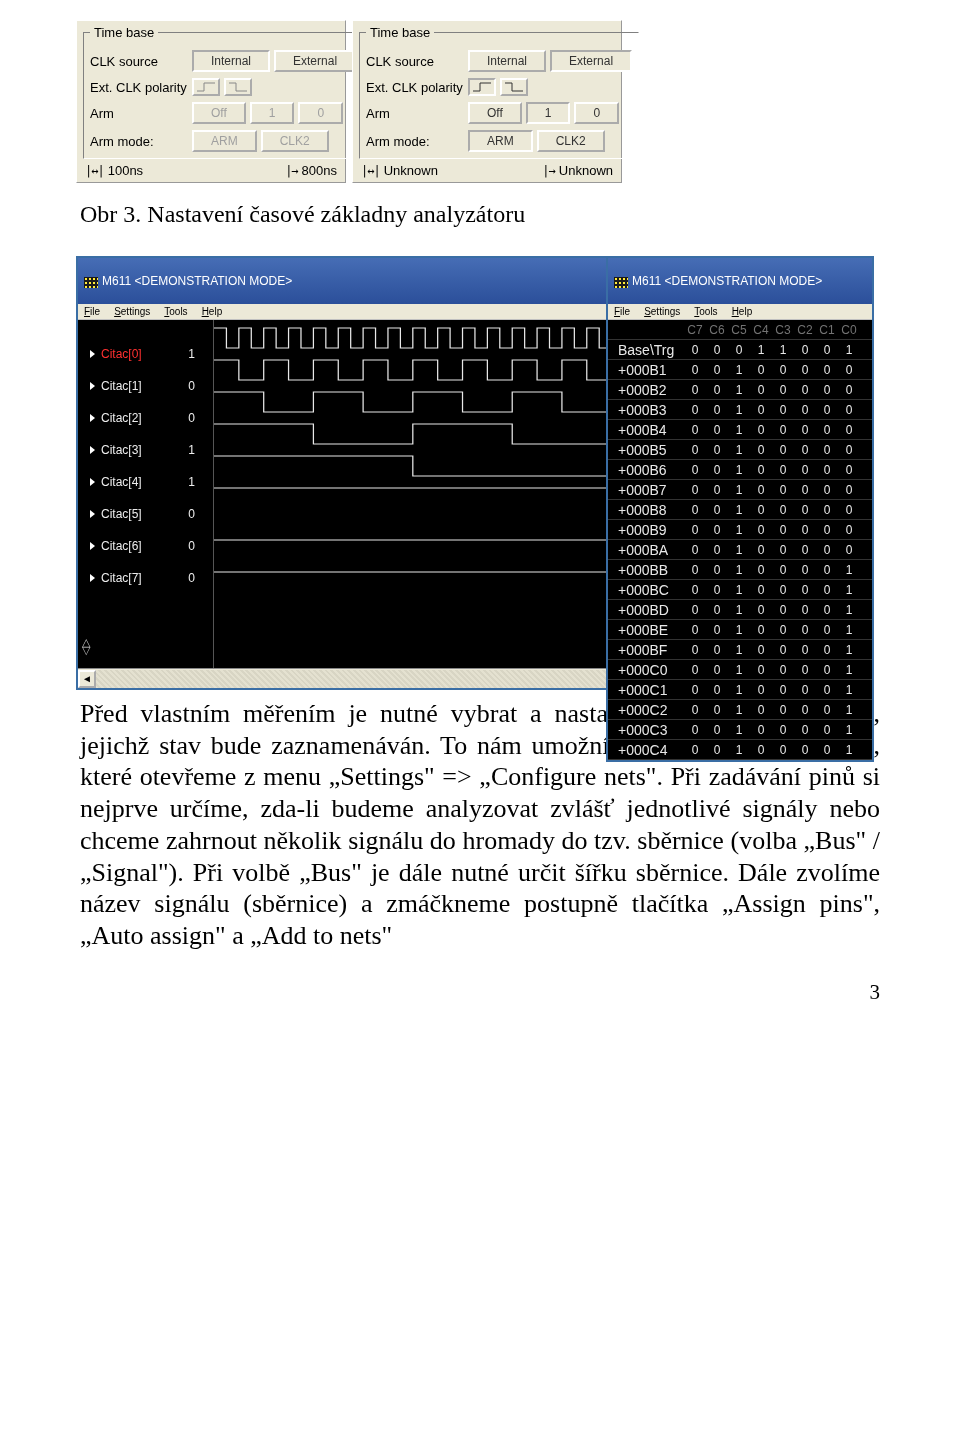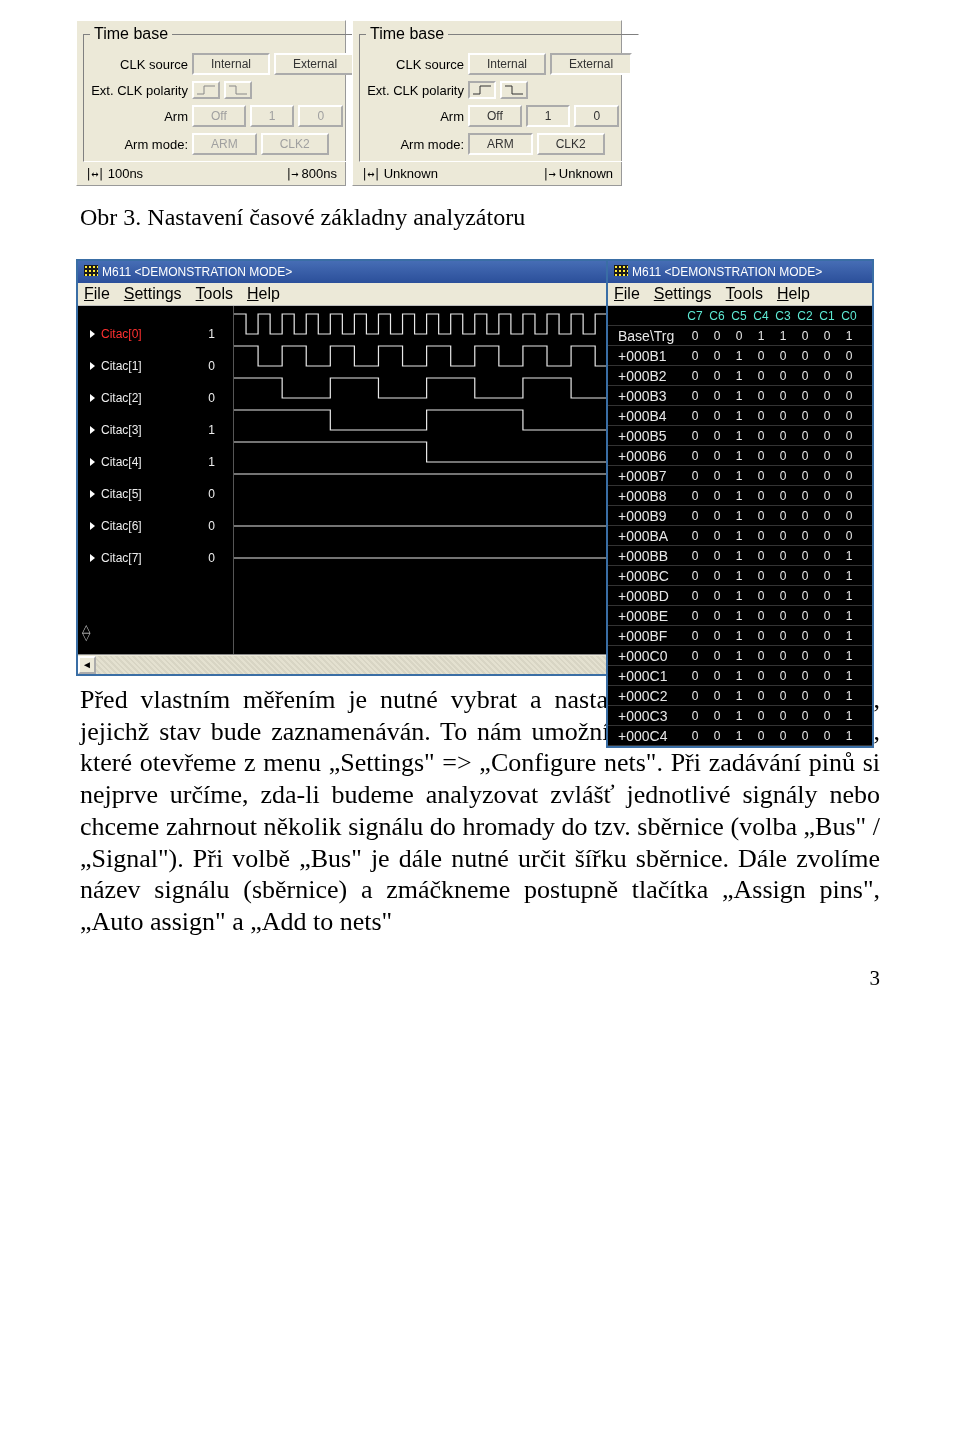--- a/index.html
+++ b/index.html
@@ -42,32 +42,31 @@
     border: 1px solid #999;
     border-top-color: #808080;
     border-left-color: #808080;
     border-right-color: #fff;
     border-bottom-color: #fff;
     margin: 0 0 2px 0;
     padding: 4px 6px 6px 6px;
   }
   .tb-panel legend {
     padding: 0 4px;
-    font-size: 16px;
+    font-size: 13px;
   }
   .tb-row {
     display: flex;
     align-items: center;
     margin-top: 6px;
     gap: 4px;
   }
   .tb-label {
     width: 98px;
     font-size: 13px;
-    text-align: right;
   }
   .bevel-btn {
     background: #ece9d8;
     border: 2px outset #fff;
     font-family: Tahoma, sans-serif;
     font-size: 12px;
     padding: 2px 17px;
     min-width: 30px;
     text-align: center;
     color: #333;
@@ -106,53 +105,53 @@
     margin-top: 28px;
     background: #ece9d8;
     border: 2px solid #3a6ea5;
     font-family: Tahoma, sans-serif;
     font-size: 12px;
     margin-left: -4px;
   }
   .titlebar {
     background: linear-gradient(#466db5, #2b4f9a);
     color: #fff;
-    padding: 4px 6px;
+    padding: 16px 6px;
     font-size: 12px;
     display: flex;
-    align-items: flex-start;
+    align-items: flex-end;
     gap: 4px;
   }
   .titlebar .dotmatrix {
     width: 14px; height: 11px;
     background:
       radial-gradient(#ffeb3b 40%, transparent 41%) 0 0/4px 4px,
       #1a1a1a;
   }
   .menubar {
     background: #ece9d8;
     padding: 2px 6px;
     display: flex;
     gap: 14px;
-    font-size: 16px;
+    font-size: 10px;
     border-bottom: 1px solid #c0c0c0;
   }
   .menubar .mi { }
   .menubar .mi u { text-decoration: underline; }
 
   .wave-body {
     display: flex;
     background: #000;
     height: 348px;
     position: relative;
   }
   .wave-labels {
-    width: 156px;
+    width: 136px;
     border-right: 1px solid #555;
-    padding-top: 12px;
+    padding-top: 18px;
   }
   .wave-row-lbl {
     display: flex;
     height: 32px;
     align-items: center;
     font-family: Tahoma, sans-serif;
     font-size: 12px;
     color: #eee;
     padding-left: 12px;
   }
@@ -240,21 +239,21 @@
     color: #e8e8e8;
     font-family: Tahoma, sans-serif;
     font-size: 12px;
   }
   .state-head, .state-row {
     display: flex;
     height: 20px;
     align-items: center;
     border-bottom: 1px solid #333;
   }
-  .state-head { background: #000; color: #5eead4; }
+  .state-head { background: #000; color: #737373; }
   .state-head .addr-col { color: #000; background: #000; }
   .addr-col {
     width: 76px;
     padding-left: 10px;
     font-size: 14px;
   }
   .bit-col {
     width: 22px;
     text-align: center;
     font-size: 12px;

